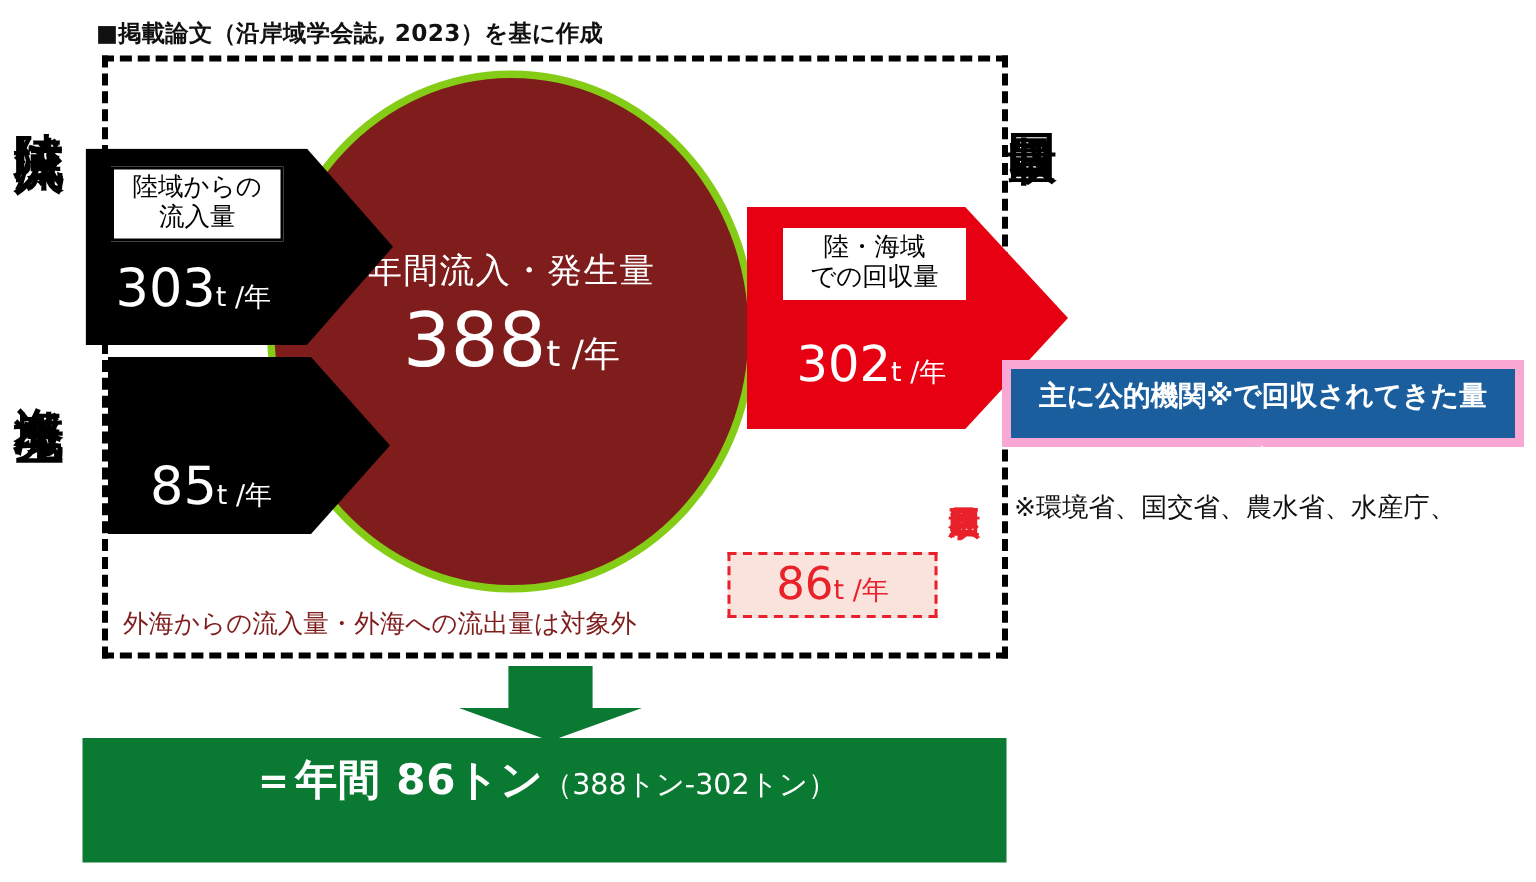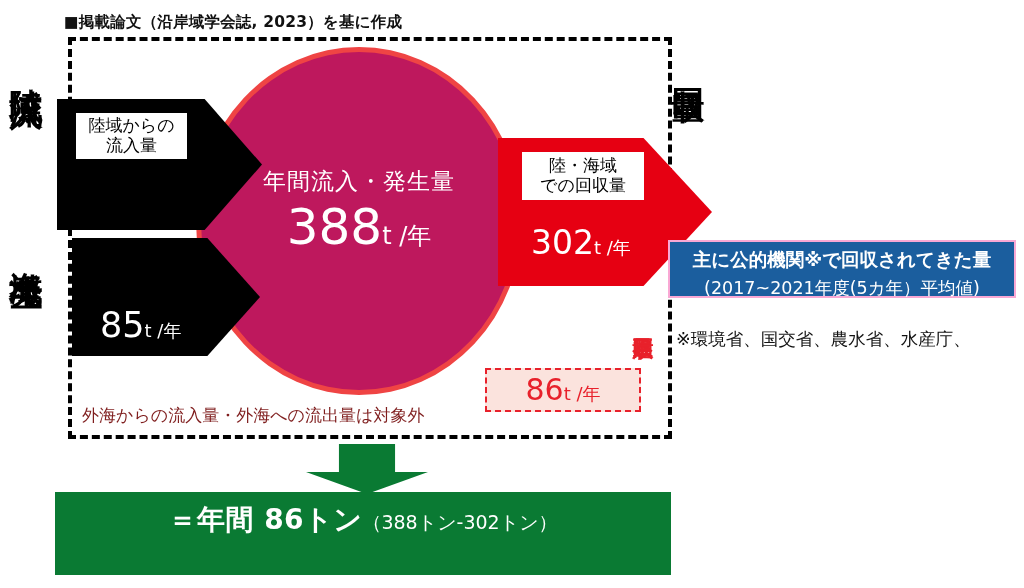--- a/index.html
+++ b/index.html
@@ -71,27 +71,27 @@
     top: 322px;
     font-size: 21px;
     font-weight: 900;
     color: #e8212b;
     letter-spacing: 0px;
   }
 
   
   .circle {
     position: absolute;
-    left: 196px;
+    left: 178px;
     top: 47px;
     width: 326px;
     height: 348px;
     border-radius: 50%;
-    background: #be185d;
-    border: 5px solid #ef4444;
+    background: #7f1d1d;
+    border: 5px solid #84cc16;
     box-sizing: border-box;
   }
   .circle-inner {
     position: absolute;
     left: 0;
     top: 116px;
     width: 100%;
     text-align: center;
     color: #ffffff;
   }
@@ -202,39 +202,39 @@
   }
 
   
   .blue-box {
     position: absolute;
     left: 668px;
     top: 240px;
     width: 348px;
     height: 58px;
     background: #1b5e9e;
-    border: 2px solid #f9a8d4;
+    border: 6px solid #f9a8d4;
     box-sizing: border-box;
     color: #ffffff;
     padding: 5px 8px 0;
   }
   .blue-line1 {
     font-size: 18.5px;
     font-weight: 700;
     letter-spacing: 0px;
     white-space: nowrap;
     text-align: center;
   }
   .blue-line2 {
     font-size: 17.5px;
     font-weight: 400;
     letter-spacing: 0px;
     white-space: nowrap;
     text-align: center;
-    margin-top: 4px;
+    margin-top: 18px;
   }
 
   
   .agency-note {
     position: absolute;
     left: 676px;
     top: 327px;
     width: 340px;
     font-size: 17.5px;
     line-height: 1.45;
@@ -243,21 +243,21 @@
   .agency-note .l2 {
     display: block;
     padding-left: 22px;
   }
 
   
   .shortfall-box {
     position: absolute;
     left: 485px;
     top: 368px;
-    width: 156px;
+    width: 140px;
     height: 44px;
     background: #fbe3dd;
     border: 2px dashed #e8212b;
     box-sizing: border-box;
     color: #e8212b;
     display: flex;
     align-items: center;
     justify-content: center;
   }
   .shortfall-val {
@@ -346,20 +346,23 @@
         <span>388</span><span class="unit">t /年</span>
       </div>
     </div>
   </div>
 
   <div class="arrow-black arrow-1">
     <div class="arrow-chip">
       <div>陸域からの</div>
       <div>流入量</div>
     </div>
+    <div class="arrow-val">
+      <span>303</span><span class="unit">t /年</span>
+    </div>
   </div>
 
   <div class="arrow-black arrow-2">
     <div class="arrow-val">
       <span>85</span><span class="unit">t /年</span>
     </div>
   </div>
 
   <div class="arrow-red">
     <div class="arrow-chip">

